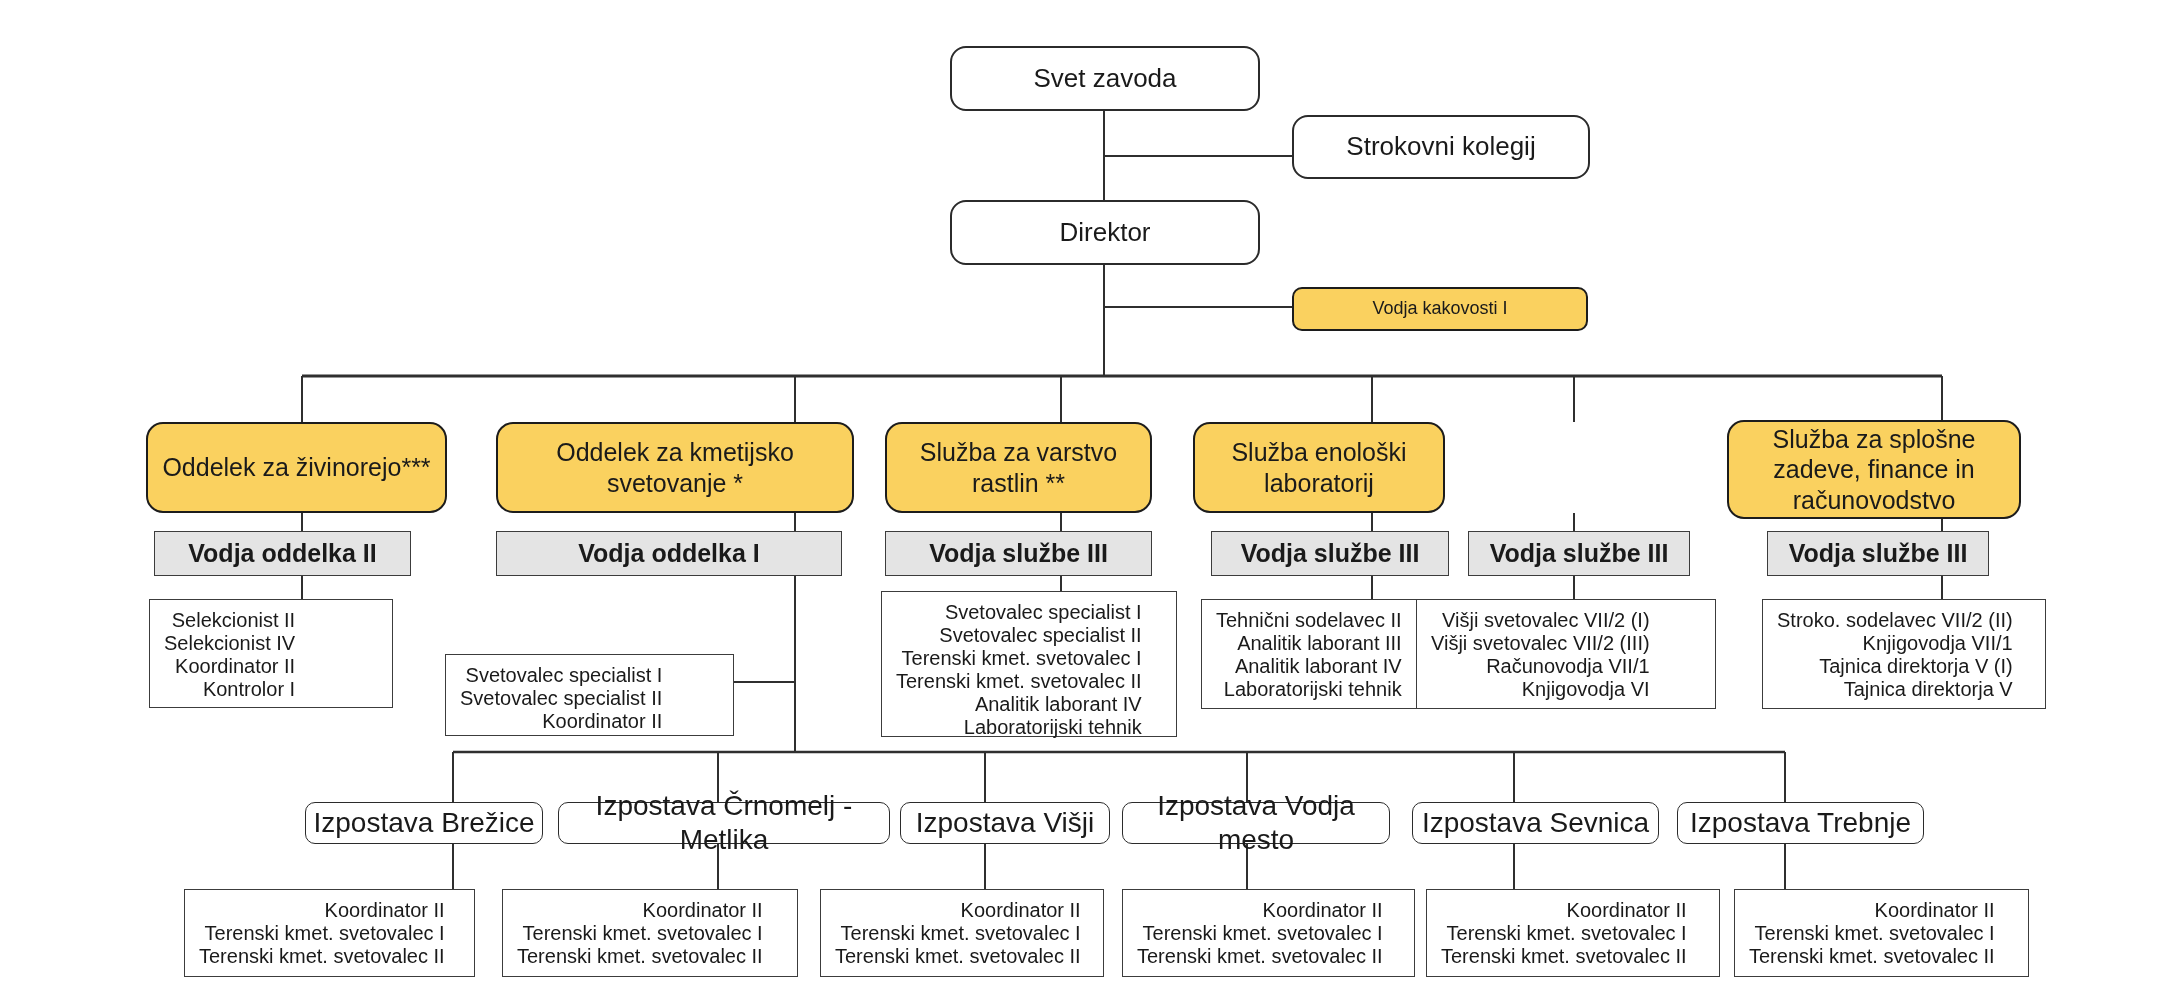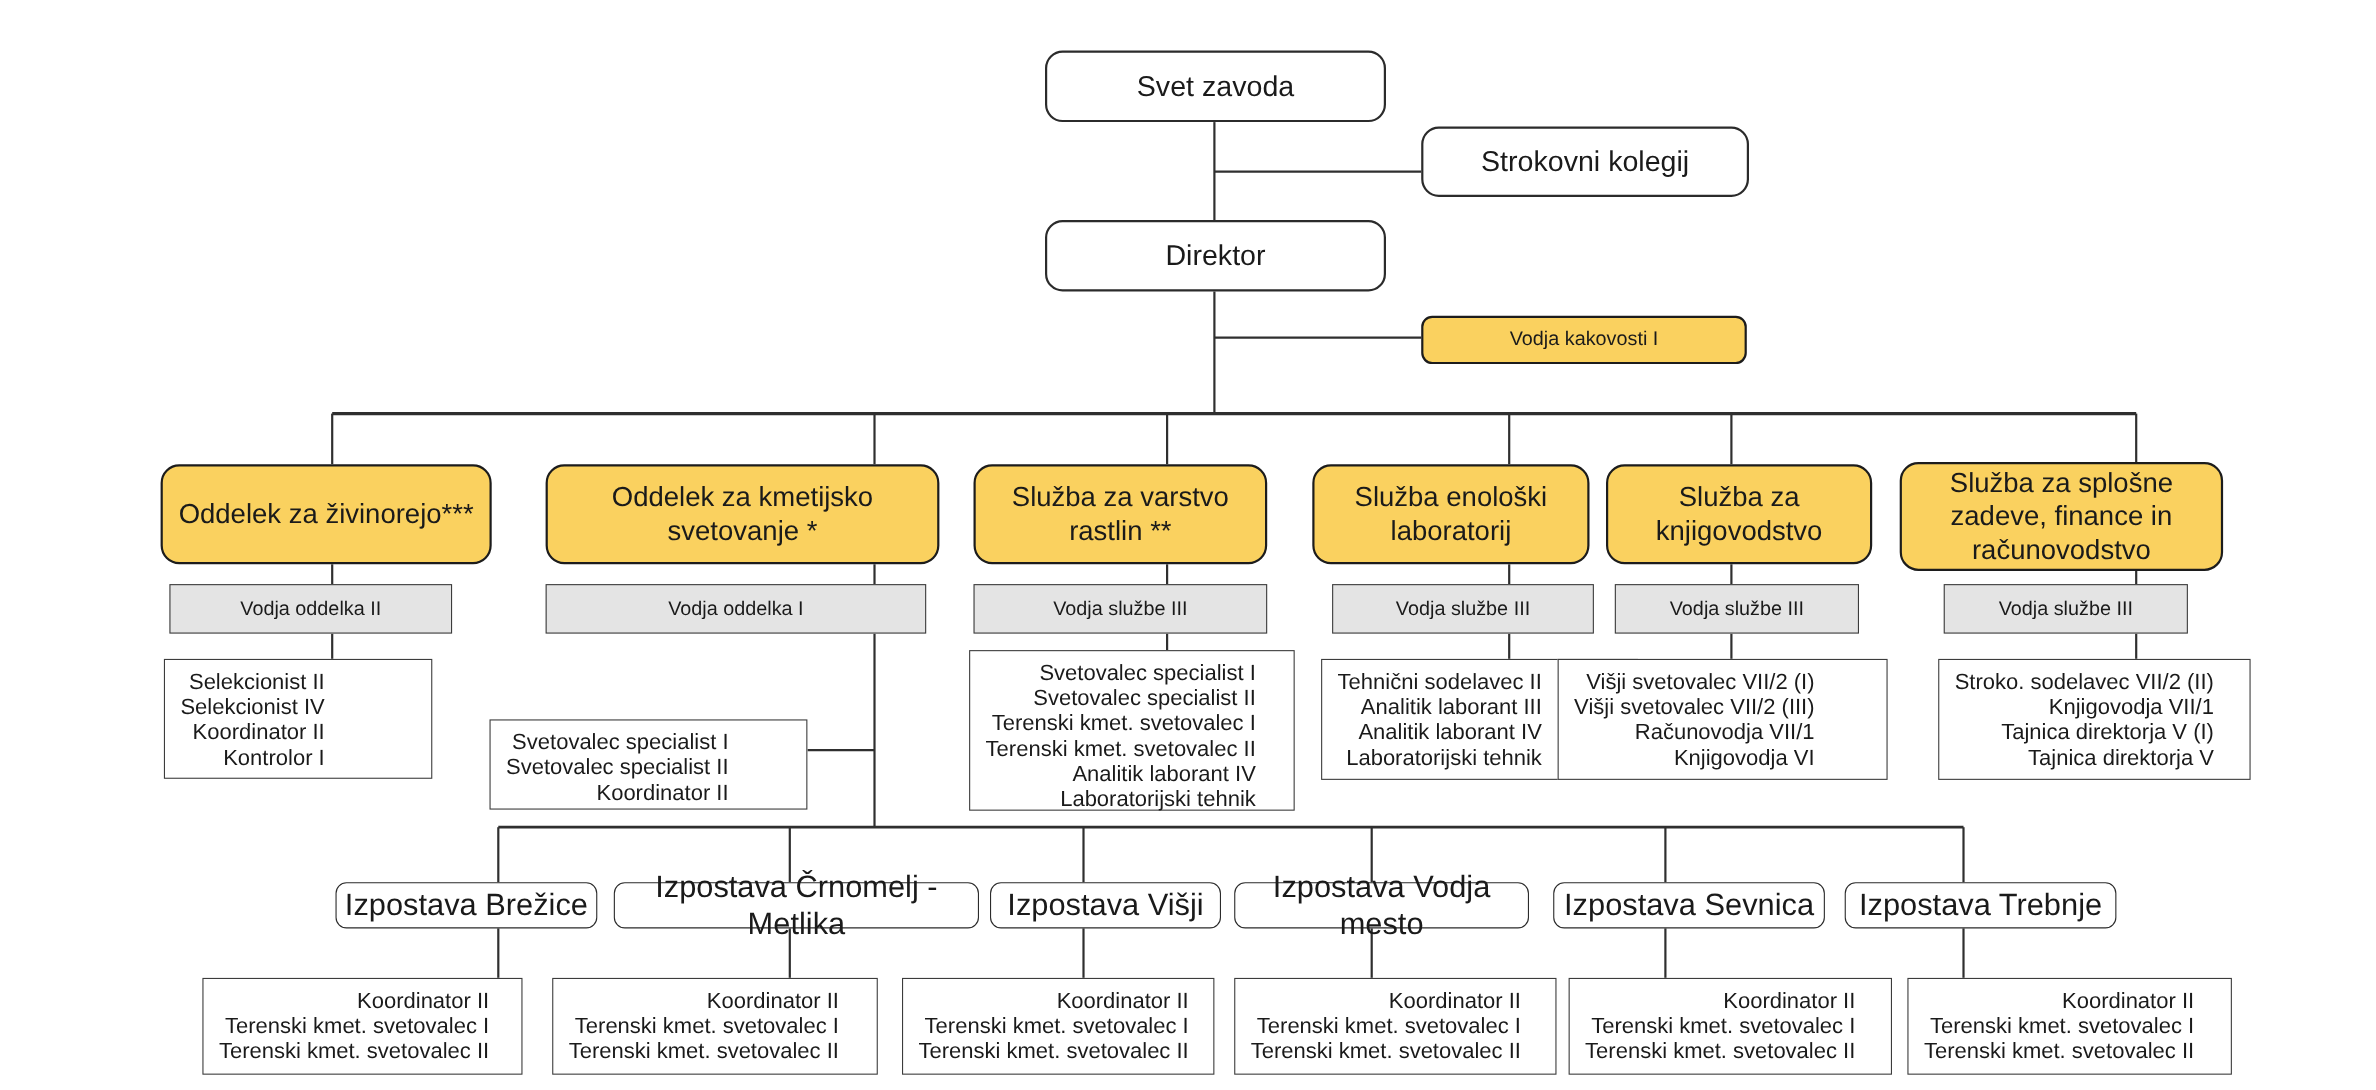--- a/index.html
+++ b/index.html
@@ -35,21 +35,22 @@
   }
   .accent-slim{
     background:#FAD15F;
     border:2px solid #1c1c1c;
     border-radius:10px;
     font-size:18px;
   }
   .head{
     background:#E4E4E4;
     border:1.6px solid #3c3c3c;
-    font-size:18px;
+    font-size:25px;
+    font-weight:bold;
   }
   .staff{
     border:1.6px solid #3c3c3c;
     align-items:flex-start;justify-content:flex-start;
     text-align:right;
     white-space:pre-line;
     font-size:20px;
     line-height:23px;
     padding:9px 6px 0 14px;
   }
@@ -115,21 +116,20 @@
 
   <div class="box rounded-white" style="left:950px;top:46px;width:310px;height:65px;">Svet zavoda</div>
   <div class="box rounded-white" style="left:1292px;top:115px;width:298px;height:64px;">Strokovni kolegij</div>
   <div class="box rounded-white" style="left:950px;top:200px;width:310px;height:65px;">Direktor</div>
   <div class="box accent-slim" style="left:1292px;top:287px;width:296px;height:44px;">Vodja kakovosti I</div>
 
   <div class="box dept" style="left:146px;top:422px;width:301px;height:91px;">Oddelek za živinorejo***</div>
   <div class="box dept" style="left:496px;top:422px;width:358px;height:91px;">Oddelek za kmetijsko svetovanje *</div>
   <div class="box dept" style="left:885px;top:422px;width:267px;height:91px;">Služba za varstvo rastlin **</div>
   <div class="box dept" style="left:1193px;top:422px;width:252px;height:91px;">Služba enološki laboratorij</div>
-  <div class="box dept" style="left:1460px;top:422px;width:242px;height:91px;">Služba za knjigovodstvo</div>
   <div class="box dept" style="left:1727px;top:420px;width:294px;height:99px;">Služba za splošne zadeve, finance in računovodstvo</div>
 
   <div class="box head" style="left:154px;top:531px;width:257px;height:45px;">Vodja oddelka II</div>
   <div class="box head" style="left:496px;top:531px;width:346px;height:45px;">Vodja oddelka I</div>
   <div class="box head" style="left:885px;top:531px;width:267px;height:45px;">Vodja službe III</div>
   <div class="box head" style="left:1211px;top:531px;width:238px;height:45px;">Vodja službe III</div>
   <div class="box head" style="left:1468px;top:531px;width:222px;height:45px;">Vodja službe III</div>
   <div class="box head" style="left:1767px;top:531px;width:222px;height:45px;">Vodja službe III</div>
 
   <div class="box staff" style="left:149px;top:599px;width:244px;height:109px;">Selekcionist II

